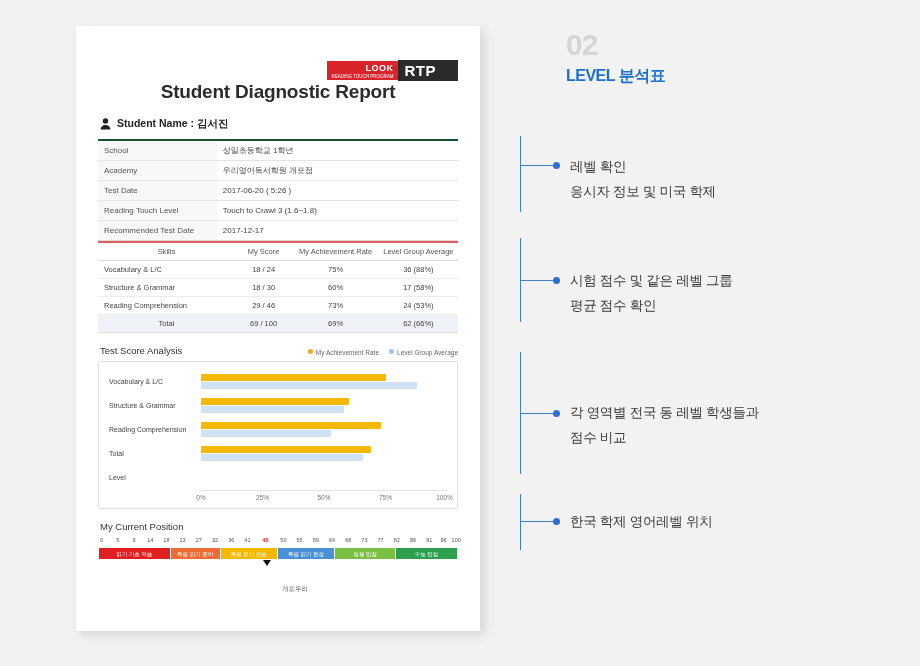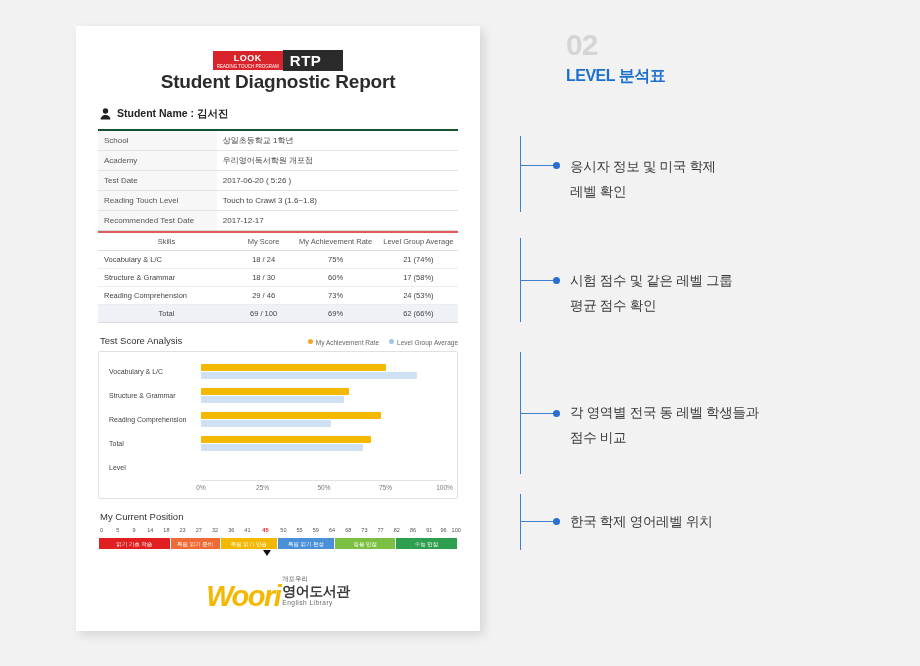--- a/index.html
+++ b/index.html
@@ -23,22 +23,22 @@
     width: 404px;
     height: 605px;
     background: #ffffff;
     box-shadow: 4px 4px 10px rgba(0,0,0,0.12);
     box-sizing: border-box;
     padding: 14px 22px 10px 22px;
   }
 
   
   .logo-row {
-    text-align: center;
-    margin-top: 6px;
+    text-align: right;
+    margin-top: 16px;
   }
   .logo {
     display: inline-block;
     line-height: 0;
     font-size: 0;
   }
   .logo .look {
     display: inline-block;
     background: #d8232a;
     color: #ffffff;
@@ -428,21 +428,21 @@
         <th style="width:16%">My Score</th>
         <th style="width:24%">My Achievement Rate</th>
         <th style="width:22%">Level Group Average</th>
       </tr>
     </thead>
     <tbody>
       <tr>
         <td class="left">Vocabulary &amp; L/C</td>
         <td>18  / 24</td>
         <td>75%</td>
-        <td>21 (74%)</td>
+        <td>36 (88%)</td>
       </tr>
       <tr>
         <td class="left">Structure &amp; Grammar</td>
         <td>18  / 30</td>
         <td>60%</td>
         <td>17 (58%)</td>
       </tr>
       <tr>
         <td class="left">Reading Comprehension</td>
         <td>29  / 46</td>
@@ -544,43 +544,37 @@
       <div class="pos-seg" style="width:17%; background:#7cc043">응용 만점</div>
       <div class="pos-seg" style="width:17%; background:#2e9e4f">수능 만점</div>
     </div>
     <div class="marker">
       <div class="tri" style="left:47%"></div>
     </div>
   </div>
 
   <div class="footer-logo">
     <div class="woori-top">개포우리</div>
-    <div class="woori">
-      <span class="w">Woori</span><span class="kr">
-        <div class="k1">영어도서관</div>
-        <div class="k2">English Library</div>
-      </span>
-    </div>
   </div>
 </div>
 
 <div class="right">
   <div class="num-02">02</div>
   <div class="right-title">LEVEL 분석표</div>
 </div>
 
 <div class="callout" style="left:520px; top:136px;">
   <div class="bracket">
     <div class="vline" style="top:0; height:76px;"></div>
     <div class="hline" style="top:29px;"></div>
     <div class="dot" style="left:33px; top:26px;"></div>
   </div>
   <div class="text" style="top:18px;">
+    <div>레벨 확인</div>
     <div>응시자 정보 및 미국 학제</div>
-    <div>레벨 확인</div>
   </div>
 </div>
 
 <div class="callout" style="left:520px; top:238px;">
   <div class="bracket">
     <div class="vline" style="top:0; height:84px;"></div>
     <div class="hline" style="top:42px;"></div>
     <div class="dot" style="left:33px; top:39px;"></div>
   </div>
   <div class="text" style="top:30px;">

